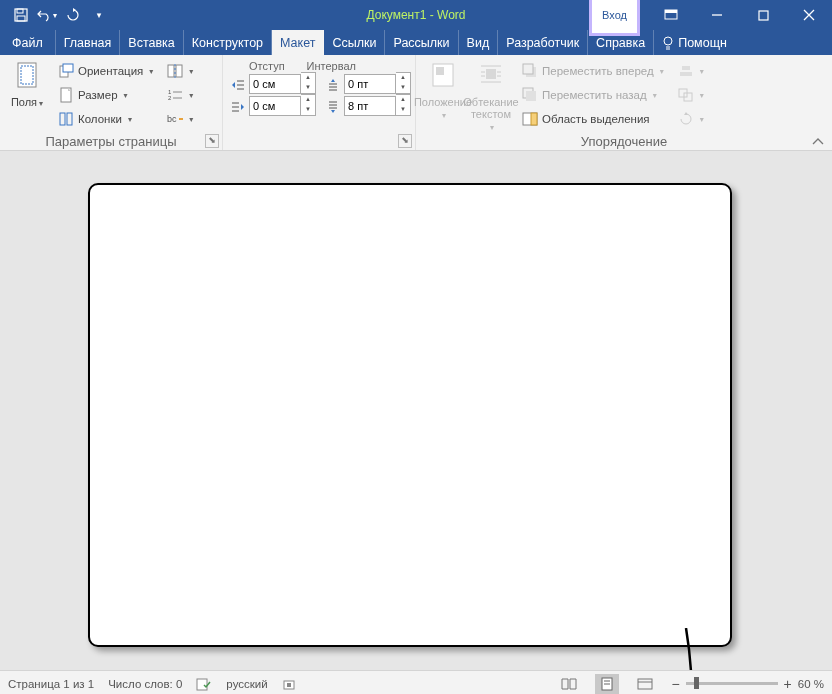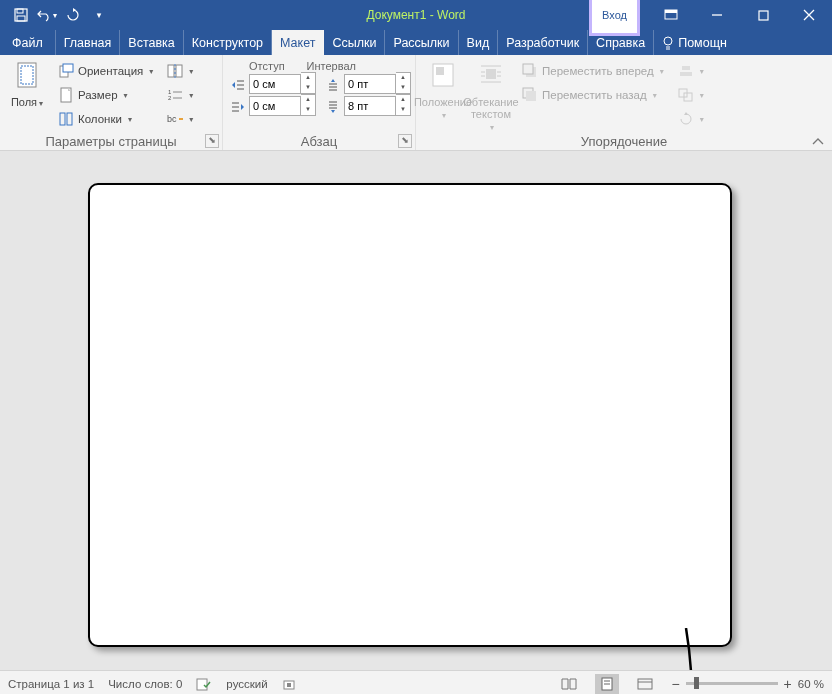--- a/index.html
+++ b/index.html
@@ -249,21 +249,20 @@
               </svg>
             </div>
           <input value="8 пт" style="">
             <div class="arrows">
               <div>▲</div>
               <div>▼</div>
             </div>
         </div>
       </div>
     </div>
-    <div class="group-label">Абзац</div>
     <div class="dlaunch">⬊</div>
   </div>
 
   <div class="group" style="flex:1;border-right:none">
     <div class="group-body">
       <div class="bigbtn dis">
         <div class="ic">
             <svg width="24" height="26">
               <rect x="2" y="2" width="20" height="22" fill="#fff" stroke="#ccc"></rect>
               <rect x="5" y="5" width="8" height="8" fill="#d8d8d8"></rect>
@@ -290,20 +289,27 @@
             <span class="chev">▾</span>
         </div>
         <div class="smallbtn dis">
           <svg width="16" height="16">
               <rect x="1" y="1" width="10" height="10" fill="#f0f0f0" stroke="#bbb"></rect>
               <rect x="4" y="4" width="10" height="10" fill="#e0e0e0"></rect>
             </svg>
           <span>Переместить назад</span>
             <span class="chev">▾</span>
         </div>
+        <div class="smallbtn">
+          <svg width="16" height="16">
+              <rect x="1" y="2" width="14" height="12" fill="#fff" stroke="#888"></rect>
+              <rect x="9" y="2" width="6" height="12" fill="#f6d07a" stroke="#c99a2e"></rect>
+            </svg>
+          <span>Область выделения</span>
+        </div>
       </div>
       <div class="vstack">
         <div class="smallbtn dis">
             <svg width="16" height="14">
               <rect x="4" y="2" width="8" height="4" fill="#ddd"></rect>
               <rect x="2" y="8" width="12" height="4" fill="#ddd"></rect>
             </svg>
             <span class="chev">▾</span>
           </div>
         <div class="smallbtn dis">

